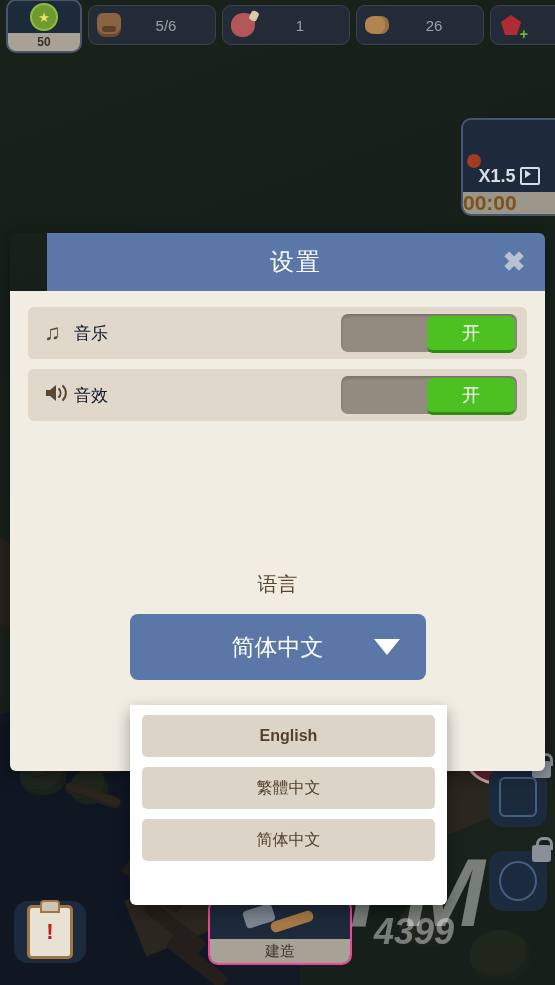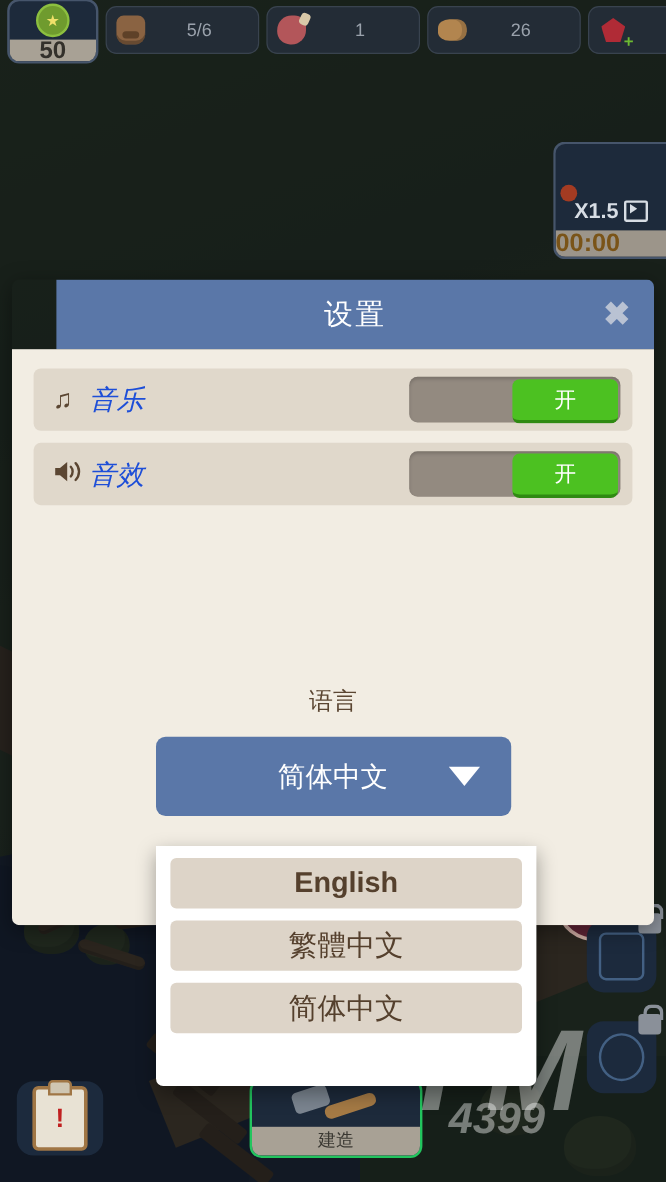--- a/index.html
+++ b/index.html
@@ -130,21 +130,21 @@
     justify-content: center;
     color: #f0e06a;
     font-size: 13px;
     line-height: 1;
   }
   .level-num {
     width: 100%;
     background: #a8a195;
     color: #33302b;
     text-align: center;
-    font-size: 20px;
+    font-size: 12px;
     font-weight: bold;
     line-height: 18px;
     margin-top: 2px;
   }
   .res-chip {
     height: 38px;
     min-width: 104px;
     background: #232c36;
     border: 1px solid #39434f;
     border-radius: 9px;
@@ -337,21 +337,21 @@
     width: 16px; height: 9px;
     background: #cfc6b2;
     border: 2px solid #a07645;
     border-radius: 4px 4px 0 0;
   }
   .build-btn {
     position: absolute;
     left: 208px; bottom: 20px;
     width: 140px; height: 62px;
     background: #1d2a3b;
-    border: 2px solid #22c55e;
+    border: 2px solid #ec4899;
     border-radius: 10px;
     z-index: 6;
     overflow: hidden;
   }
   .build-icon {
     position: absolute;
     left: 34px; top: 2px;
     width: 74px; height: 26px;
   }
   .hammer-head {
@@ -504,24 +504,23 @@
   }
   .row-icon {
     width: 30px;
     color: #5b4632;
     font-size: 22px;
     line-height: 1;
     flex: none;
     text-align: left;
   }
   .row-label {
-    color: #1d4ed8;
-    font-size: 23px;
+    color: #0f172a;
+    font-size: 17px;
     flex: 1;
-    font-style: italic;
   }
   .toggle {
     width: 176px; height: 38px;
     background: #938a80;
     border-radius: 7px;
     position: relative;
     flex: none;
     box-shadow: inset 0 2px 3px rgba(0,0,0,0.18);
     cursor: pointer;
   }
@@ -583,21 +582,21 @@
   }
   .dd-item {
     height: 42px;
     background: #ddd4c8;
     border-radius: 5px;
     margin-bottom: 10px;
     display: flex;
     align-items: center;
     justify-content: center;
     color: #55402d;
-    font-size: 24px;
+    font-size: 16px;
     cursor: pointer;
   }
   .dd-item.en { font-weight: bold; }
   .dd-item:last-child { margin-bottom: 0; }
 </style>
 </head>
 <body>
 
 <div id="screen">
 

